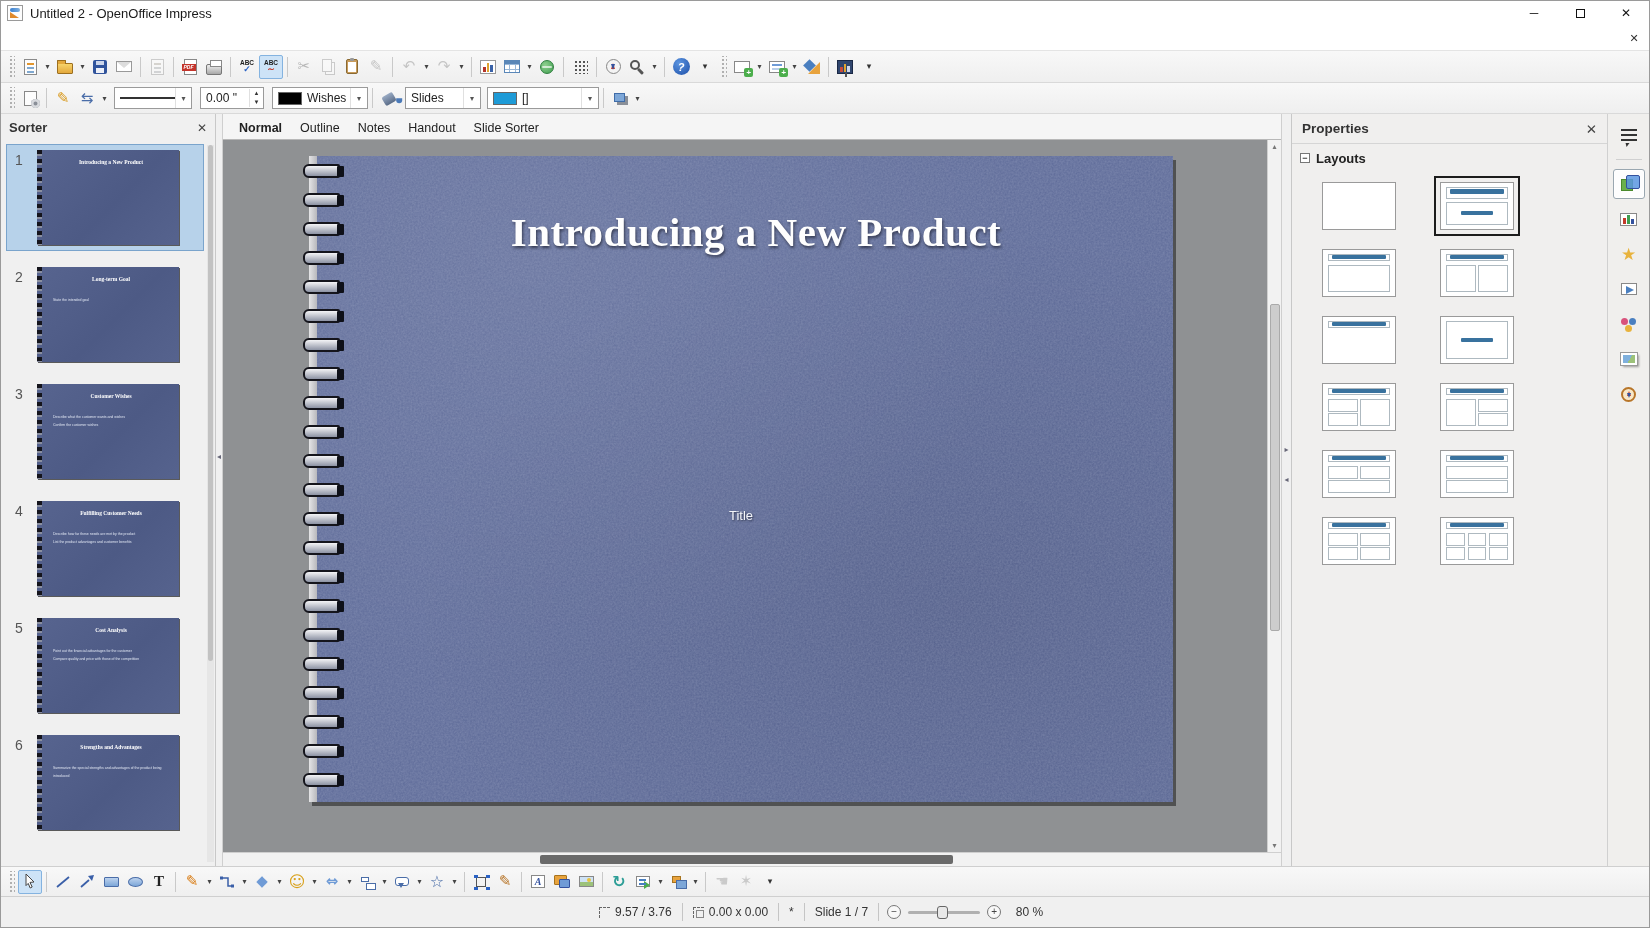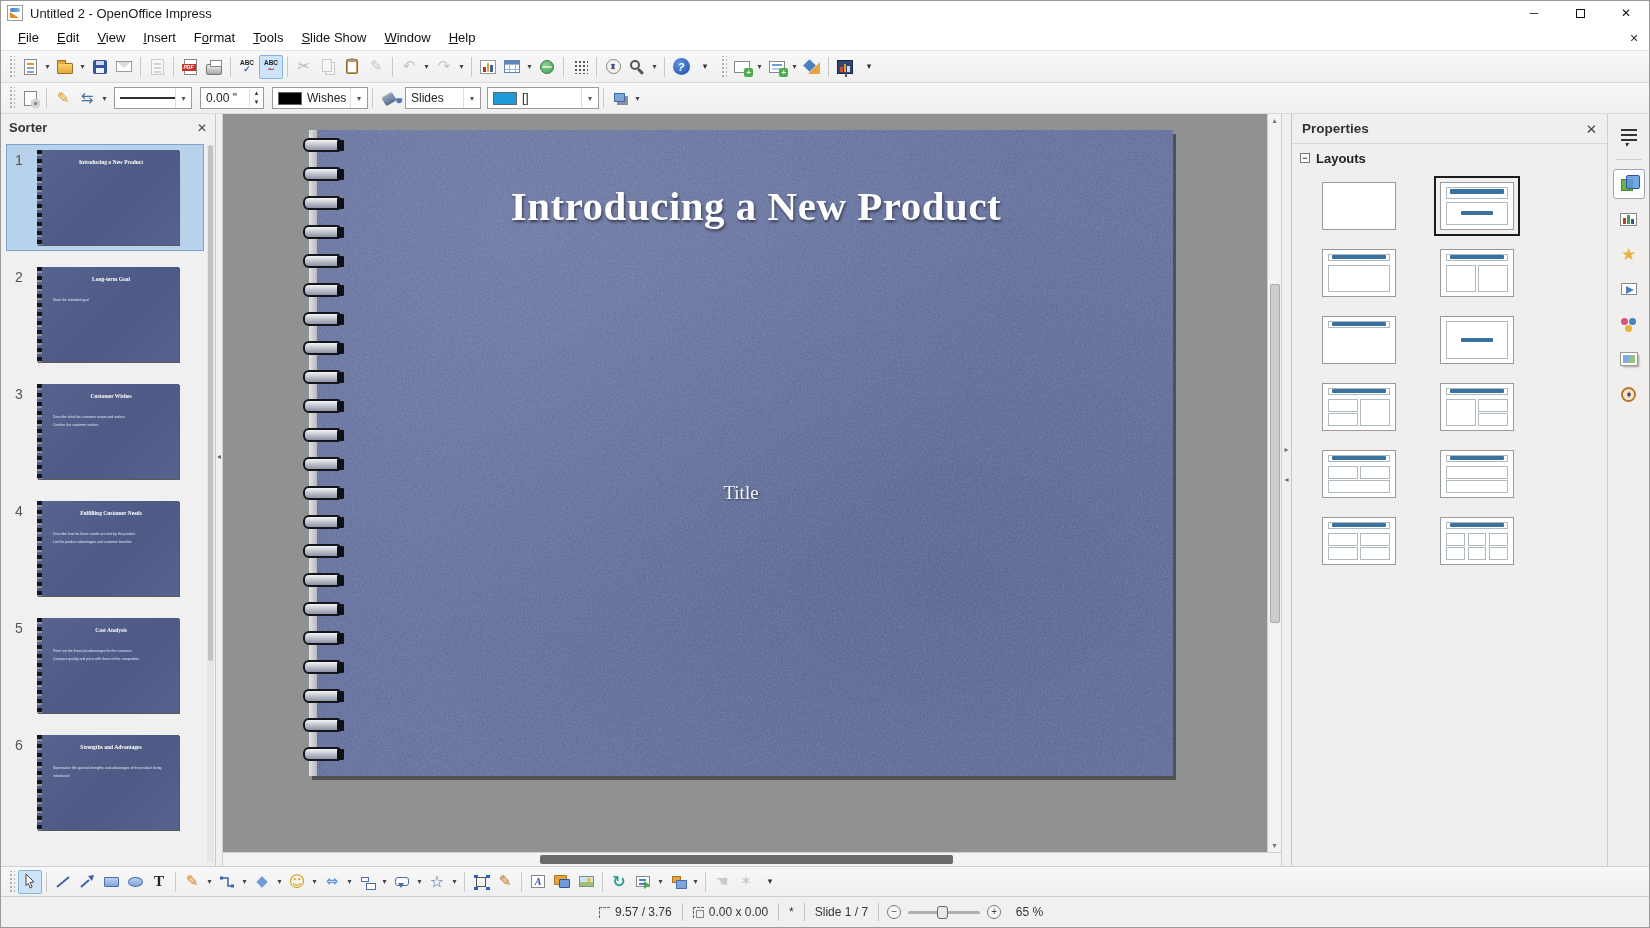--- a/index.html
+++ b/index.html
@@ -179,21 +179,21 @@
   .slide svg.noise { position:absolute; inset:0; width:100%; height:100%; }
   .slide .edge { position:absolute; left:0; top:0; bottom:0; width:8px; background:linear-gradient(90deg,#e4e4e6,#b8b8bc); }
   .ring { position:absolute; left:-6px; width:42px; height:13px; }
   .ring::before { content:""; position:absolute; left:0; top:0; width:33px; height:10px; border:2px solid #15151c;
      border-radius:6px 2px 2px 6px; background:linear-gradient(#f4f4f6,#8d93a4); }
   .ring::after { content:""; position:absolute; left:34px; top:2px; width:7px; height:11px; background:#0e1018; border-radius:1px; }
   .slidetitle { position:absolute; top:52px; left:60px; right:30px; text-align:center; color:#fefefe;
      font-family:"Liberation Serif", serif; font-weight:bold; font-size:41px; letter-spacing:.5px;
      text-shadow:1px 2px 3px rgba(0,0,10,.55); }
   .slidesub { position:absolute; top:352px; left:0; right:0; text-align:center; color:#f4f6fa;
-     font-family:Liberation Serif, serif; font-size:19px; text-shadow:1px 1px 2px rgba(0,0,10,.5); }
+     font-family:Liberation Sans, sans-serif; font-size:13px; text-shadow:1px 1px 2px rgba(0,0,10,.5); }
   .vscroll { position:absolute; right:0; top:0; bottom:0; width:14px; background:#f2f2f2; border-left:1px solid #cfcfcf; }
   .vscroll .arr { position:absolute; left:0; width:100%; text-align:center; font-size:8px; color:#777; }
   .vscroll .vthumb { position:absolute; left:2px; width:10px; top:23%; height:46%; background:#cdcdcd; border:1px solid #aaa; border-radius:2px; }
   .hscrollrow { height:14px; background:#f2f2f2; border-top:1px solid #cfcfcf; position:relative; flex:0 0 auto; }
   .hscrollrow .hthumb { position:absolute; top:2px; height:9px; left:30%; width:39%; background:#6a6a6a; border-radius:2px; }
 
   
   .propspanel { width:316px; background:#f0efee; border-left:1px solid #c8c8c8; display:flex; flex-direction:column; min-height:0; }
   .propshead { height:30px; display:flex; align-items:center; padding:0 10px; font-weight:bold; font-size:13.5px; color:#333; border-bottom:1px solid #d5d5d5; flex:0 0 auto; }
   .propshead .px { margin-left:auto; font-weight:normal; color:#444; }
@@ -240,31 +240,20 @@
     <span class="wincontrols">
       <span class="wc">─</span>
       <span class="wc">
           <span class="wc-sq"></span>
         </span>
       <span class="wc">✕</span>
     </span>
   </div>
 
   <div class="menubar">
-    <span id="menuitems" style="display:flex;">
-        <span class="menuitem"><u>F</u>ile</span>
-        <span class="menuitem"><u>E</u>dit</span>
-        <span class="menuitem"><u>V</u>iew</span>
-        <span class="menuitem"><u>I</u>nsert</span>
-        <span class="menuitem">F<u>o</u>rmat</span>
-        <span class="menuitem"><u>T</u>ools</span>
-        <span class="menuitem"><u>S</u>lide Show</span>
-        <span class="menuitem"><u>W</u>indow</span>
-        <span class="menuitem"><u>H</u>elp</span>
-      </span>
     <span class="menu-close">✕</span>
   </div>
 
   <div class="toolbar tb1" id="tbmain">
       <span class="grip"></span>
       <span class="tbtn">
         <span class="icx">
           <i class="icb ic-doc"></i>
         </span>
       </span>
@@ -560,20 +549,27 @@
             <div class="pthumb"></div>
           </div>
       </div>
     </div>
 
     <div class="splitL">
       <span class="chev" style="top:45%;">◂</span>
     </div>
 
     <div class="mainarea">
+      <div class="viewtabs" id="viewtabs">
+          <span class="vtab active">Normal</span>
+          <span class="vtab">Outline</span>
+          <span class="vtab">Notes</span>
+          <span class="vtab">Handout</span>
+          <span class="vtab">Slide Sorter</span>
+        </div>
       <div class="canvas">
         <div class="slide">
           <svg class="noise" xmlns="http://www.w3.org/2000/svg">
             <filter id="denim">
                 <feTurbulence type="fractalNoise" baseFrequency="0.55" numOctaves="3" stitchTiles="stitch"></feTurbulence>
             <feColorMatrix type="matrix" values="0 0 0 0 0.86  0 0 0 0 0.89  0 0 0 0 0.97  0 0 0 0.20 0"></feColorMatrix>
               </filter>
             <rect width="100%" height="100%" filter="url(#denim)"></rect>
           </svg>
           <div class="edge"></div>
@@ -925,15 +921,15 @@
     <span class="sbsep"></span>
     <span class="sbfield">Slide 1 / 7</span>
     <span class="sbsep"></span>
     <span class="zoomctl">
       <span class="zbtn">−</span>
       <span class="ztrack">
           <span class="zthumb"></span>
         </span>
       <span class="zbtn">+</span>
     </span>
-    <span class="zoompct">65 %</span>
+    <span class="zoompct">80 %</span>
   </div>
 </div>
 
 </body></html>

